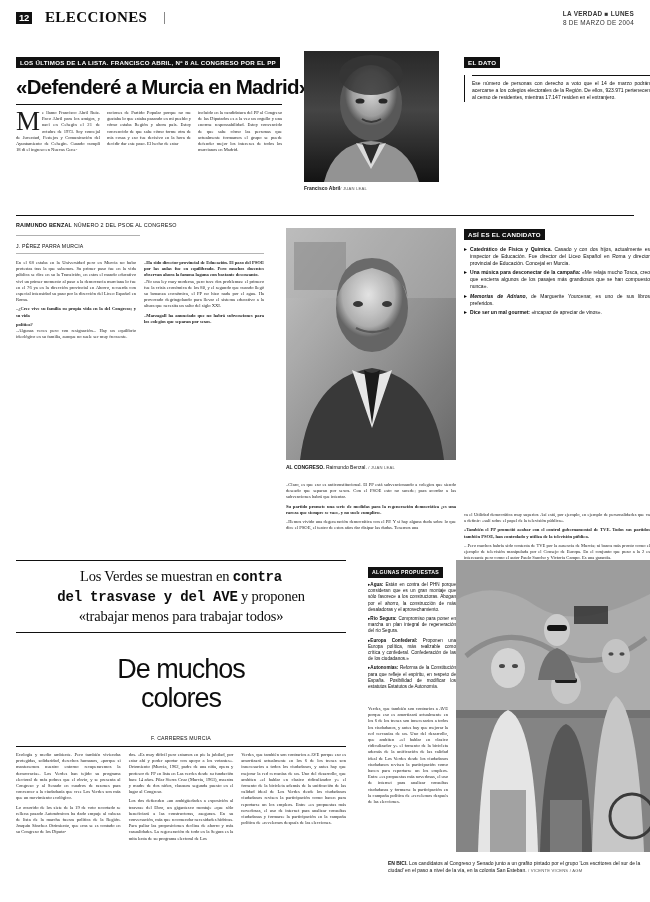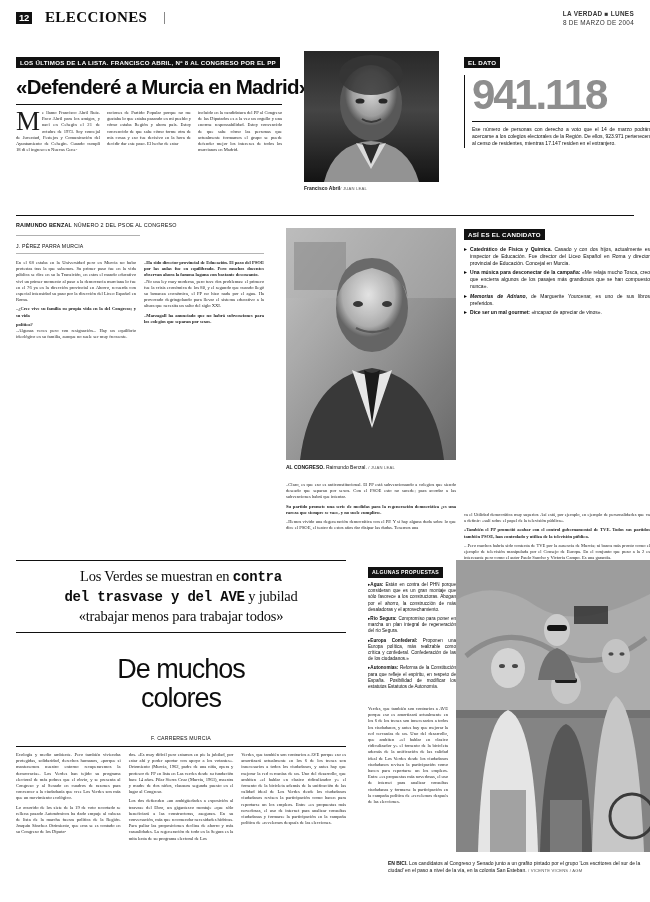--- a/index.html
+++ b/index.html
@@ -156,21 +156,20 @@
         <rect x="0" y="0" width="135" height="131" fill="#000" opacity="0.06"></rect>
       </svg>
     </div>
     <div class="s1-cap caption">
       <b>Francisco Abril</b><span class="credit">/ JUAN LEAL</span>
     </div>
 
     <div class="dato">
       <span class="kicker">EL DATO</span>
       <div class="dato-rulebox">
-        <div class="bignum">941.118</div>
         <div class="dato-rule"></div>
         <div class="dato-text">Ese número de personas con derecho a voto que el 14 de marzo podrán acercarse a los colegios electorales de la Región. De ellos, 923.971 pertenecen al censo de residentes, mientras 17.147 residen en el extranjero.</div>
       </div>
     </div>
   </div>
 
   <div class="s2">
     <div class="rule" style="width:618px;"></div>
 
     <div class="s2-left" style="margin-top:6px;">
@@ -258,21 +257,21 @@
           <span><b>Dice ser un mal gourmet:</b><span> «incapaz de apreciar de vinos».</span></span>
         </div>
       </div>
     </div>
   </div>
 
   <div class="s3">
     <div class="s3-rule-top"></div>
     <div class="s3-head">
       <span>Los Verdes se muestran en </span><b>contra</b><br>
-      <b>del trasvase y del AVE</b><span> y jubilad</span><br>
+      <b>del trasvase y del AVE</b><span> y proponen</span><br>
       <span>«trabajar menos para trabajar todos»</span>
     </div>
     <div class="s3-rule-bot"></div>
 
     <div class="s3-title">
       <div>De muchos</div>
       <div>colores</div>
     </div>
 
     <div class="s3-byline byline">

